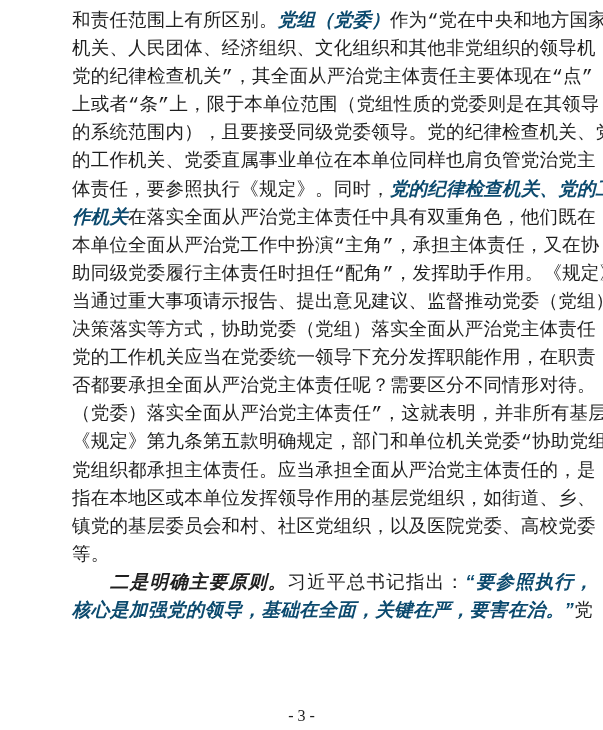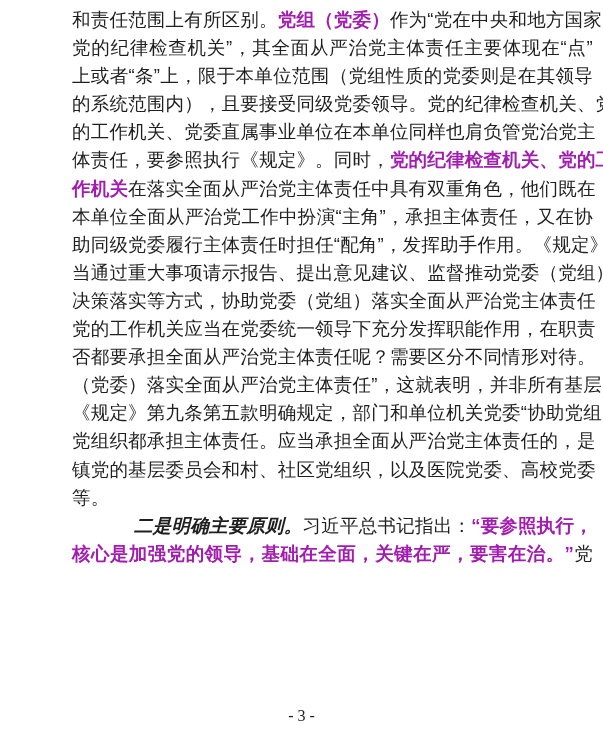--- a/index.html
+++ b/index.html
@@ -38,67 +38,69 @@
     letter-spacing: 0.2px;
   }
   .line.nojust {
     text-align: left;
     text-align-last: left;
   }
   .line.ind {
     text-indent: 38px;
   }
   .seg-normal {
-    font-family: Liberation Sans, sans-serif;
+    font-family: Liberation Mono, monospace;
     font-weight: normal;
     margin-top: 48px;
   }
   .seg-bold {
     font-family: "Liberation Sans", "DejaVu Sans", sans-serif;
     font-weight: bold;
-    color: #a21caf;
+    color: #0c4a6e;
+    font-style: italic;
   }
   .seg-kai {
     font-family: "Liberation Serif", "DejaVu Serif", serif;
     font-weight: bold;
     font-style: italic;
-    margin-left: 24px;
   }
   .page-number {
     position: absolute;
     top: 705px;
     left: 0;
     width: 603px;
     text-align: center;
     font-size: 16px;
     line-height: 22px;
     font-family: "Liberation Serif", "DejaVu Serif", serif;
     color: #1f1f1f;
   }
 </style>
 </head>
 <body>
 
 <div class="page">
   <div class="content">
       <div class="line"><span class="seg-normal">和责任范围上有所区别。</span><span class="seg-bold">党组（党委）</span><span class="seg-normal">作为“党在中央和地方国家</span></div>
+      <div class="line"><span class="seg-normal">机关、人民团体、经济组织、文化组织和其他非党组织的领导机</span></div>
       <div class="line"><span class="seg-normal">党的纪律检查机关”，其全面从严治党主体责任主要体现在“点”</span></div>
       <div class="line"><span class="seg-normal">上或者“条”上，限于本单位范围（党组性质的党委则是在其领导</span></div>
       <div class="line"><span class="seg-normal">的系统范围内），且要接受同级党委领导。党的纪律检查机关、党</span></div>
       <div class="line"><span class="seg-normal">的工作机关、党委直属事业单位在本单位同样也肩负管党治党主</span></div>
       <div class="line"><span class="seg-normal">体责任，要参照执行《规定》。同时，</span><span class="seg-bold">党的纪律检查机关、党的工</span></div>
       <div class="line"><span class="seg-bold">作机关</span><span class="seg-normal">在落实全面从严治党主体责任中具有双重角色，他们既在</span></div>
       <div class="line"><span class="seg-normal">本单位全面从严治党工作中扮演“主角”，承担主体责任，又在协</span></div>
       <div class="line"><span class="seg-normal">助同级党委履行主体责任时担任“配角”，发挥助手作用。《规定》</span></div>
       <div class="line"><span class="seg-normal">当通过重大事项请示报告、提出意见建议、监督推动党委（党组）</span></div>
       <div class="line"><span class="seg-normal">决策落实等方式，协助党委（党组）落实全面从严治党主体责任；</span></div>
       <div class="line"><span class="seg-normal">党的工作机关应当在党委统一领导下充分发挥职能作用，在职责</span></div>
       <div class="line"><span class="seg-normal">否都要承担全面从严治党主体责任呢？需要区分不同情形对待。</span></div>
       <div class="line"><span class="seg-normal">（党委）落实全面从严治党主体责任”，这就表明，并非所有基层</span></div>
       <div class="line"><span class="seg-normal">《规定》第九条第五款明确规定，部门和单位机关党委“协助党组</span></div>
       <div class="line"><span class="seg-normal">党组织都承担主体责任。应当承担全面从严治党主体责任的，是</span></div>
+      <div class="line"><span class="seg-normal">指在本地区或本单位发挥领导作用的基层党组织，如街道、乡、</span></div>
       <div class="line"><span class="seg-normal">镇党的基层委员会和村、社区党组织，以及医院党委、高校党委</span></div>
       <div class="line nojust"><span class="seg-normal">等。</span></div>
       <div class="line ind"><span class="seg-kai">二是明确主要原则。</span><span class="seg-normal">习近平总书记指出：</span><span class="seg-bold">“要参照执行，</span></div>
       <div class="line"><span class="seg-bold">核心是加强党的领导，基础在全面，关键在严，要害在治。”</span><span class="seg-normal">党</span></div>
     </div>
   <div class="page-number">- 3 -</div>
 </div>
 
 </body></html>

